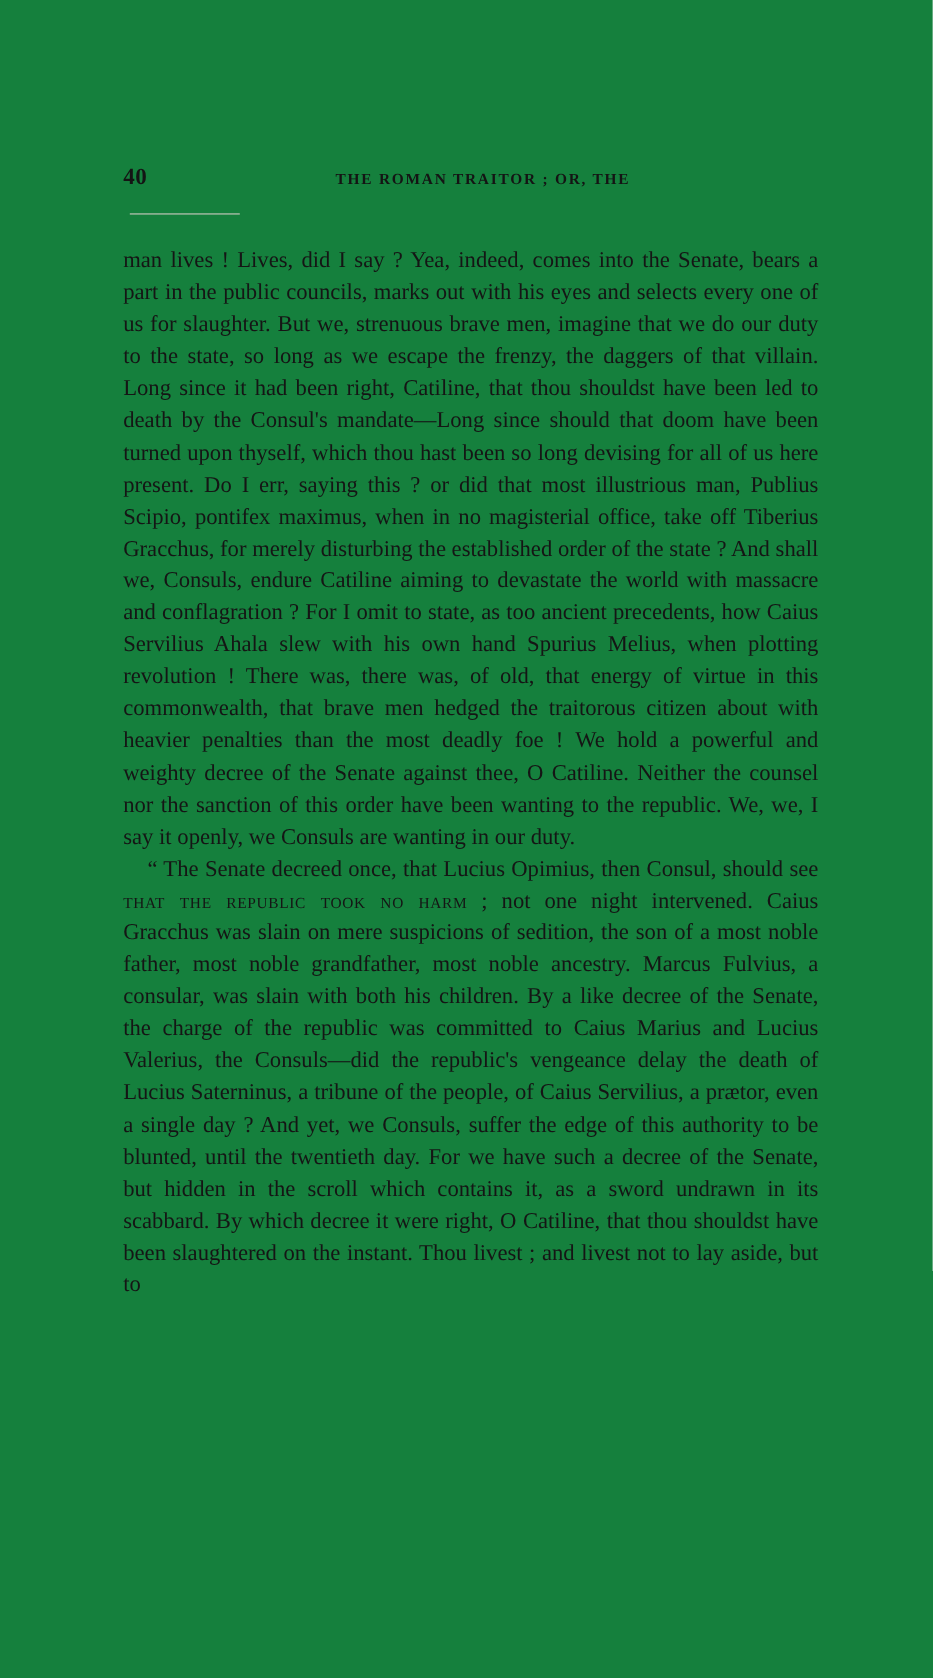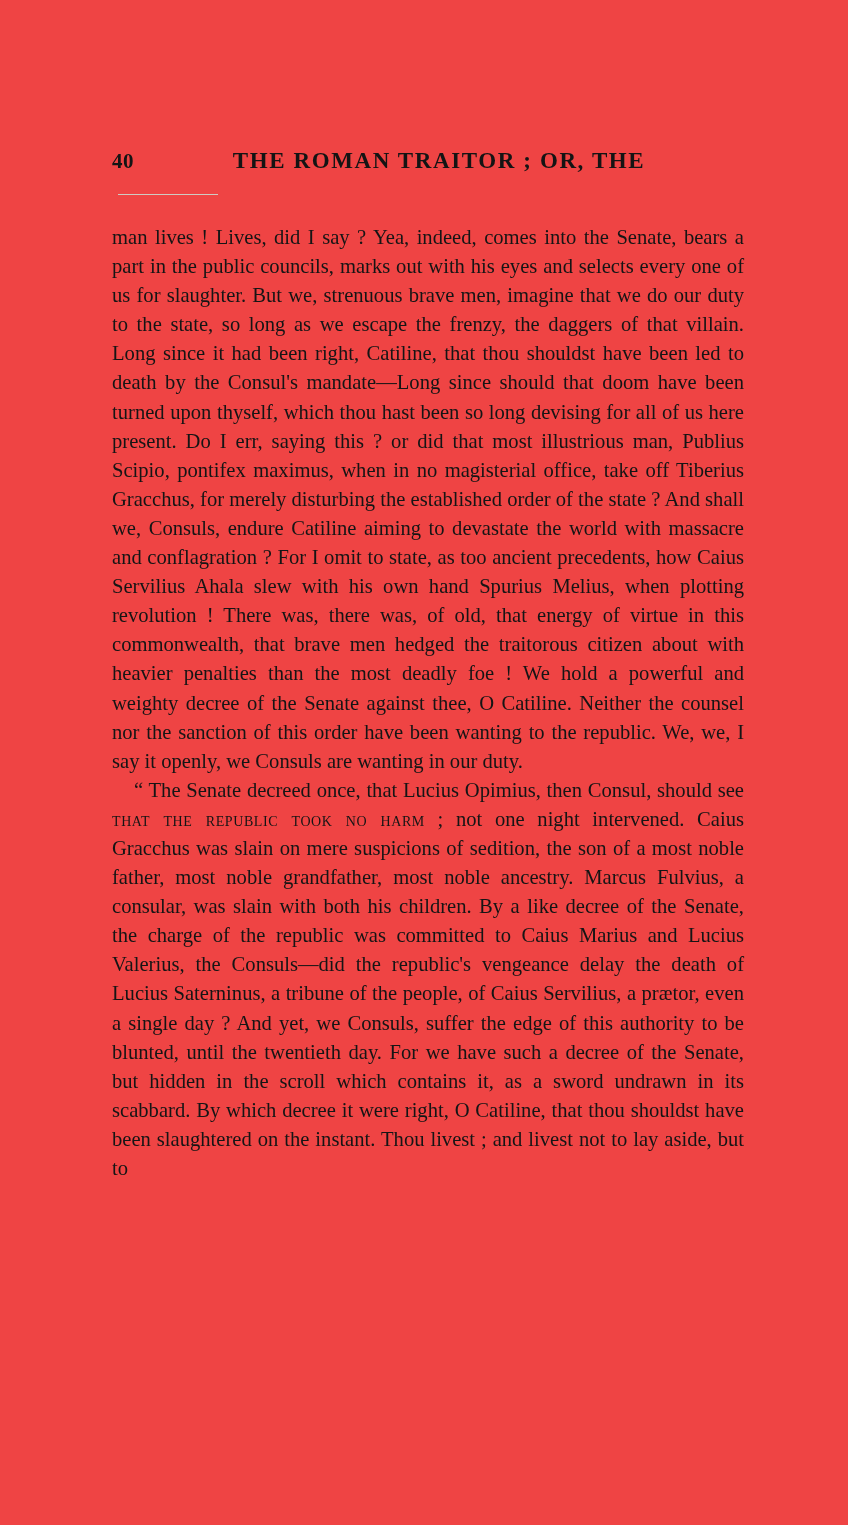--- a/index.html
+++ b/index.html
@@ -11,21 +11,21 @@
     width: 848px;
     height: 1525px;
     font-family: "Liberation Serif", serif;
     color: #1b1b1b;
     overflow: hidden;
   }
   .page {
     position: relative;
     width: 848px;
     height: 1525px;
-    background: #ef4444;
+    background: #15803d;
   }
   .page-inner {
     position: absolute;
     left: 112px;
     top: 148px;
     width: 632px;
   }
   .running-head {
     display: flex;
     align-items: baseline;
@@ -34,21 +34,21 @@
   .folio {
     font-size: 21px;
     font-weight: bold;
     letter-spacing: 0.5px;
     width: 60px;
     color: #141414;
   }
   .head-title {
     flex: 1;
     text-align: center;
-    font-size: 23px;
+    font-size: 14px;
     font-weight: bold;
     letter-spacing: 1.6px;
     text-transform: uppercase;
     color: #141414;
     padding-right: 38px;
   }
   .rule {
     margin-top: 12px;
     width: 100px;
     height: 1px;

